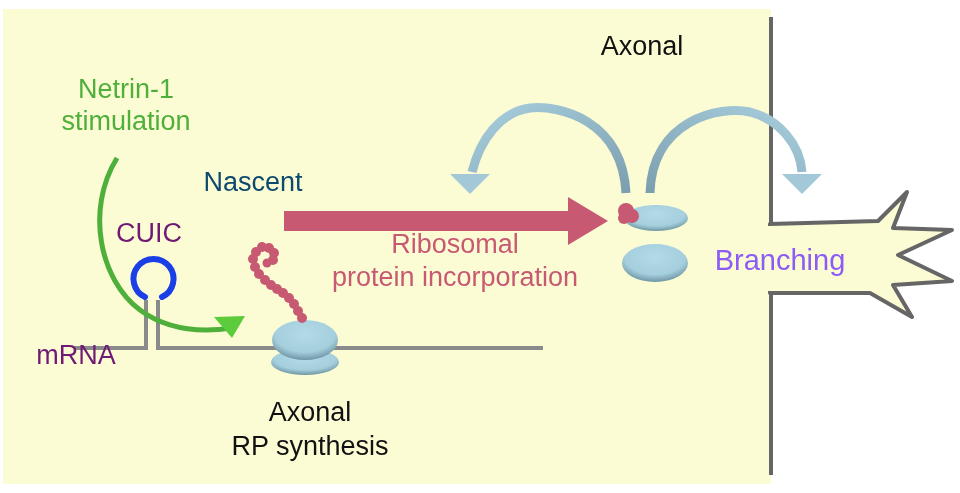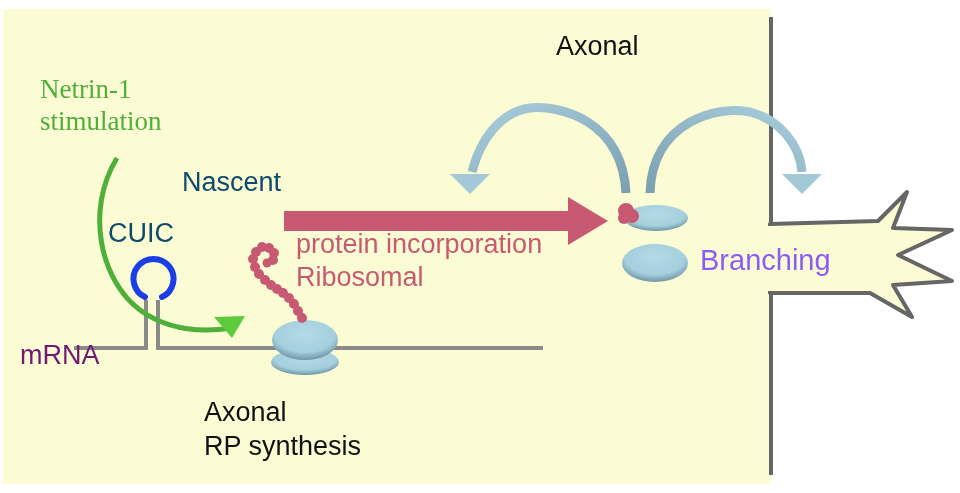--- a/index.html
+++ b/index.html
@@ -1,19 +1,19 @@
 <!DOCTYPE html>
 <html><head>
 <meta charset="utf-8">
 <style>
   html, body { margin: 0; padding: 0; background: #ffffff; }
   body { width: 960px; height: 493px; position: relative; overflow: hidden;
          font-family: "Liberation Sans", sans-serif; }
   svg { position: absolute; left: 0; top: 0; }
-  .lbl { position: absolute; line-height: 1.18; white-space: nowrap;
+  .lbl { position: absolute; text-align: center; line-height: 1.18; white-space: nowrap;
          font-family: "Liberation Sans", sans-serif; }
 </style>
 </head>
 <body>
 
 <svg width="960" height="493" viewBox="0 0 960 493">
   <defs>
     <radialGradient id="ribo" cx="50%" cy="35%" r="65%">
       <stop offset="0%" stop-color="#B3DAE7"></stop>
       <stop offset="70%" stop-color="#A5CFDD"></stop>
@@ -77,36 +77,36 @@
 
   <ellipse cx="656" cy="218" rx="32" ry="13" fill="url(#ribo)"></ellipse>
   <ellipse cx="655" cy="263" rx="33" ry="19" fill="url(#ribo)"></ellipse>
   <g fill="#C75A72">
     <circle cx="626" cy="211" r="8"></circle>
       <circle cx="632" cy="216" r="7"></circle>
       <circle cx="624" cy="218" r="6"></circle>
   </g>
 </svg>
 
-<div class="lbl" style="left:40px;top:74px;width:172px;font-size:27px;color:#4FAF3B;font-family:Liberation Serif, serif;">
+<div class="lbl" style="left:40px;top:74px;width:172px;font-size:27px;color:#4FAF3B;">
   <div>Netrin-1</div>
   <div>stimulation</div>
 </div>
 
-<div class="lbl" style="left:108px;top:218px;width:82px;font-size:27px;color:#0c4a6e;">CUIC</div>
+<div class="lbl" style="left:108px;top:218px;width:82px;font-size:27px;color:#701a75;">CUIC</div>
 
 <div class="lbl" style="left:20px;top:340px;width:112px;font-size:27px;color:#701a75;">mRNA</div>
 
 <div class="lbl" style="left:182px;top:166px;width:142px;font-size:27px;color:#0c4a6e;line-height:1.22;">
   <div>Nascent</div>
 </div>
 
 <div class="lbl" style="left:296px;top:228px;width:318px;font-size:27px;color:#C75A72;line-height:1.22;">
+  <div>Ribosomal</div>
   <div>protein incorporation</div>
-  <div>Ribosomal</div>
 </div>
 
 <div class="lbl" style="left:204px;top:396px;width:212px;font-size:27px;color:#111111;line-height:1.25;">
   <div>Axonal</div>
   <div>RP synthesis</div>
 </div>
 
 <div class="lbl" style="left:556px;top:30px;width:172px;font-size:27px;color:#111111;line-height:1.22;">
   <div>Axonal</div>
 </div>

